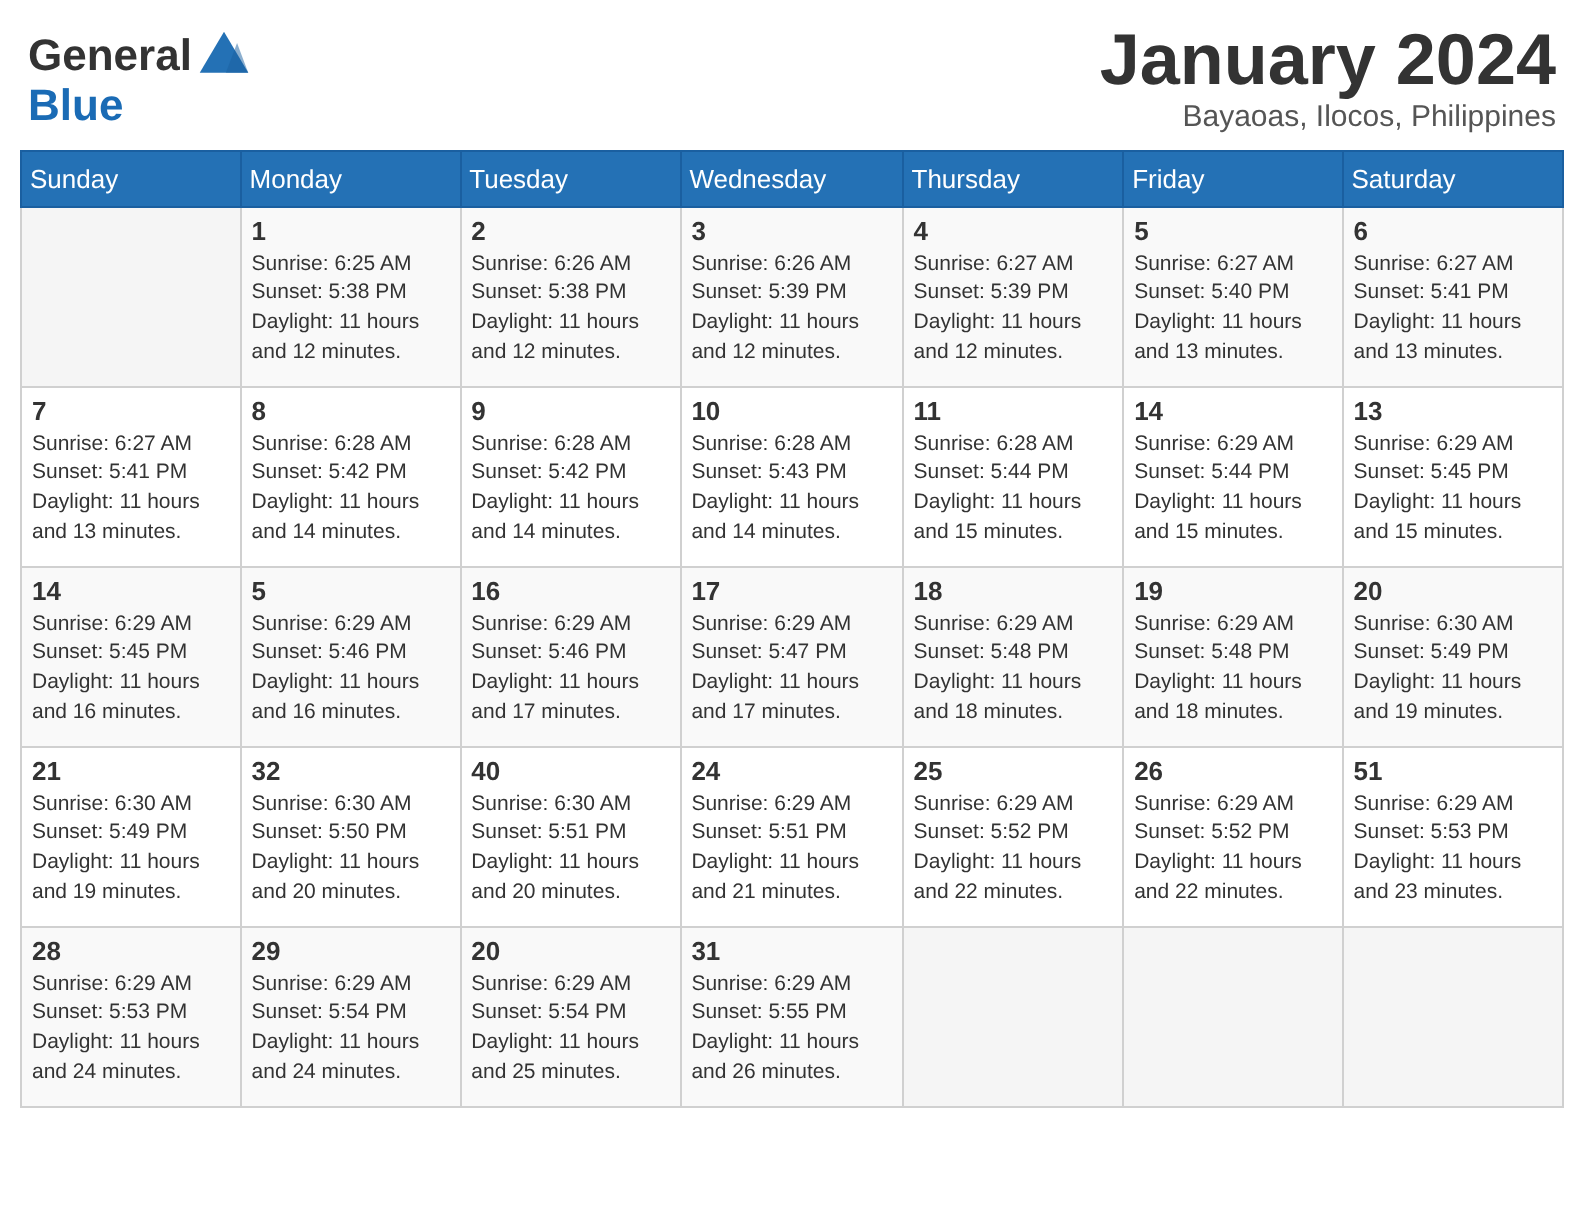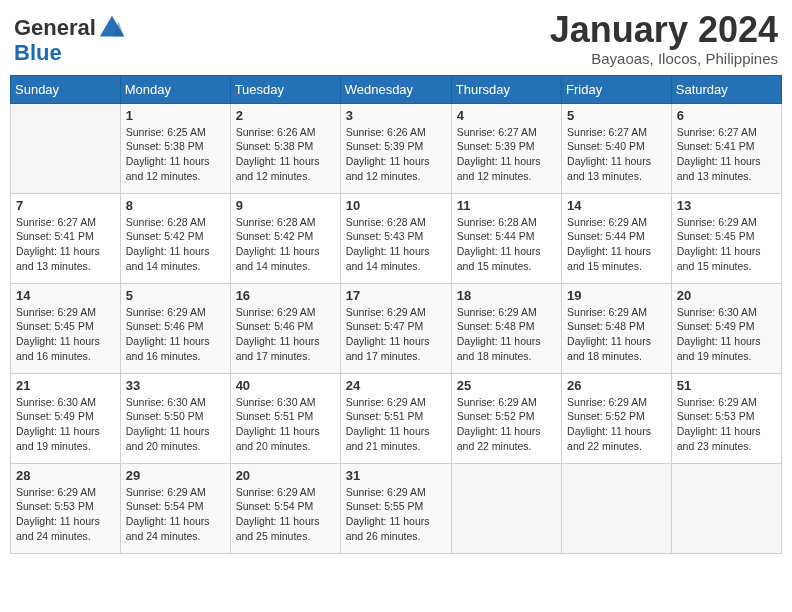--- a/index.html
+++ b/index.html
@@ -206,21 +206,21 @@
           <span class="day-number">20</span>
           <div class="day-info">Sunrise: 6:30 AM<br>Sunset: 5:49 PM<br>Daylight: 11 hours and 19 minutes.</div>
         </td>
       </tr>
       <tr>
         <td>
           <span class="day-number">21</span>
           <div class="day-info">Sunrise: 6:30 AM<br>Sunset: 5:49 PM<br>Daylight: 11 hours and 19 minutes.</div>
         </td>
         <td>
-          <span class="day-number">33</span>
+          <span class="day-number">32</span>
           <div class="day-info">Sunrise: 6:30 AM<br>Sunset: 5:50 PM<br>Daylight: 11 hours and 20 minutes.</div>
         </td>
         <td>
           <span class="day-number">40</span>
           <div class="day-info">Sunrise: 6:30 AM<br>Sunset: 5:51 PM<br>Daylight: 11 hours and 20 minutes.</div>
         </td>
         <td>
           <span class="day-number">24</span>
           <div class="day-info">Sunrise: 6:29 AM<br>Sunset: 5:51 PM<br>Daylight: 11 hours and 21 minutes.</div>
         </td>

